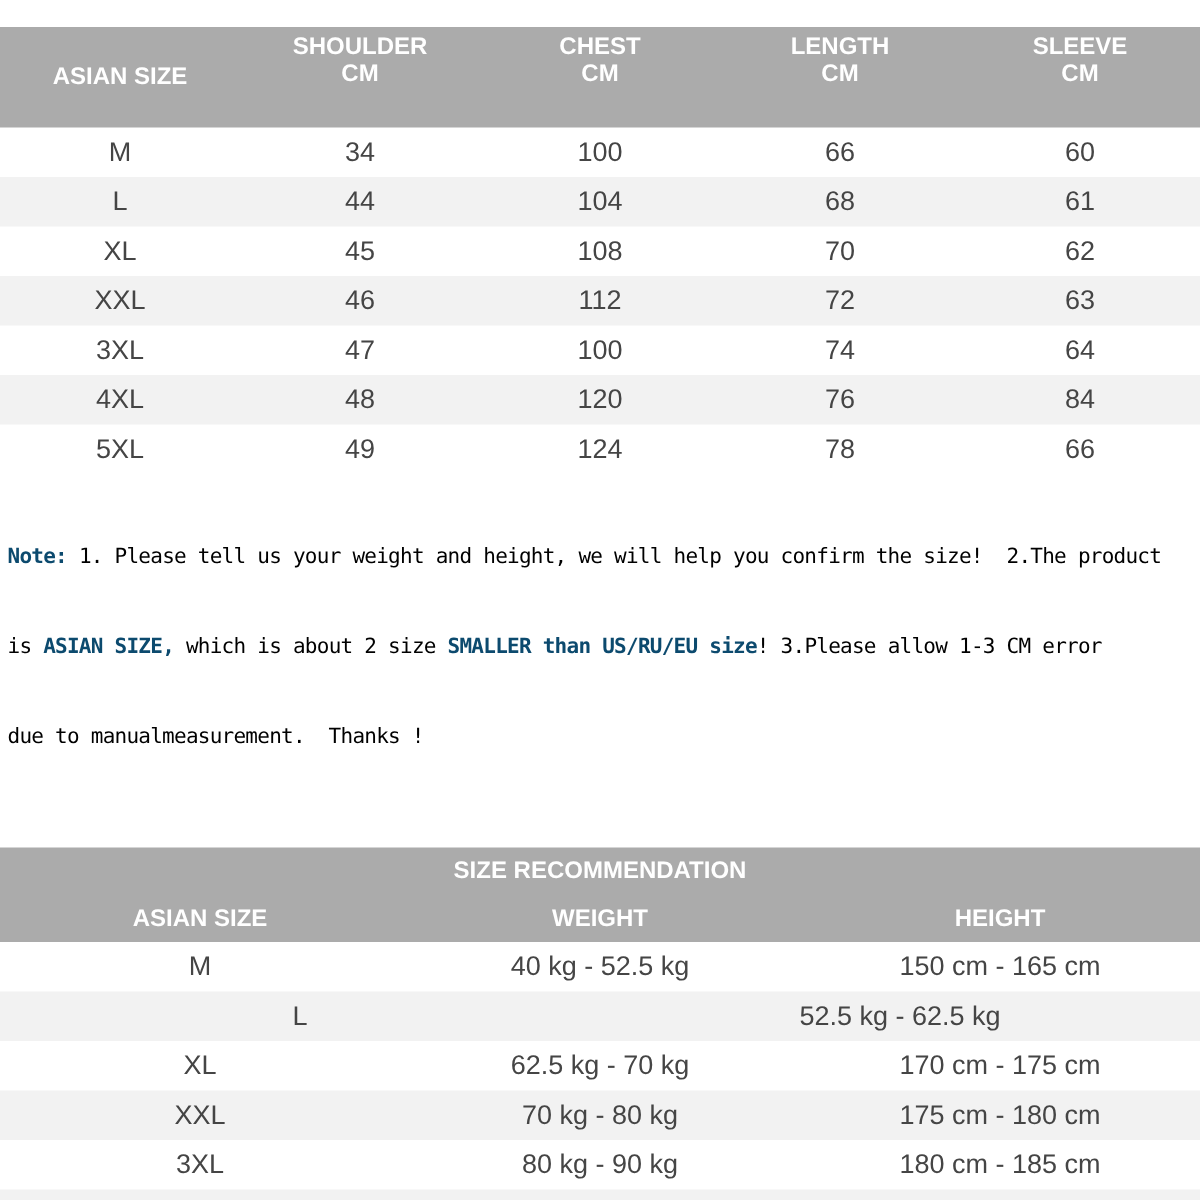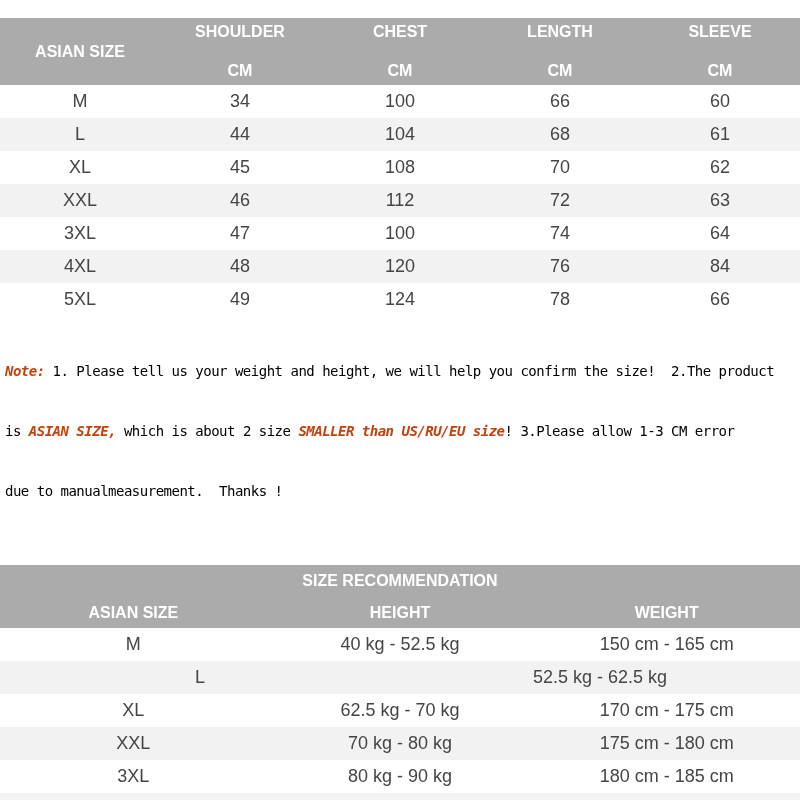--- a/index.html
+++ b/index.html
@@ -12,40 +12,40 @@
   }
 
   
   .t1 { width: 800px; margin-top: 18px; }
   .t1-head {
     display: flex; height: 67px;
     background: #ababab; color: #ffffff;
   }
   .t1-head .hcell {
     flex: 1; display: flex; flex-direction: column;
-    align-items: center; justify-content: space-between;
+    align-items: center; justify-content: flex-start;
     font-weight: bold; font-size: 16px; padding: 5px 0;
   }
   .t1-head .hcell.single { justify-content: center; }
   .rows .drow { display: flex; height: 33px; }
   .rows .drow:nth-child(even) { background: #f2f2f2; }
   .rows .dcell {
     flex: 1; display: flex; align-items: center; justify-content: center;
     font-size: 18px; color: #454545;
   }
 
   
   .note1 {
     margin: 5px 0 0 5px;
     font-family: "DejaVu Sans Mono", monospace;
     font-size: 14px; letter-spacing: -0.5px;
     line-height: 20px; color: #000000;
     white-space: pre-wrap;
   }
-  .note1 .red { color: #c2410c; font-weight: bold; font-style: italic; }
+  .note1 .red { color: #0c4a6e; font-weight: bold; }
 
   
   .t2 { width: 800px; margin-top: 44px; }
   .t2-head { background: #ababab; color: #ffffff; }
   .t2-title {
     height: 32px; display: flex; align-items: center; justify-content: center;
     font-weight: bold; font-size: 16px; text-align: right;
   }
   .t2-cols { display: flex; height: 31px; }
   .t2-cols .hcell {
@@ -135,22 +135,22 @@
   <div class="n1line"><span class="red">Note:</span><span> 1. Please tell us your weight and height, we will help you confirm the size!  2.The product</span></div>
   <div class="n1line"><span>is </span><span class="red">ASIAN SIZE,</span><span> which is about 2 size </span><span class="red">SMALLER than US/RU/EU size</span><span>! 3.Please allow 1-3 CM error</span></div>
   <div class="n1line"><span>due to manualmeasurement.  Thanks !</span></div>
 </div>
 
 <div class="t2">
   <div class="t2-head">
     <div class="t2-title">SIZE RECOMMENDATION</div>
     <div class="t2-cols">
       <div class="hcell">ASIAN SIZE</div>
+      <div class="hcell">WEIGHT</div>
       <div class="hcell">HEIGHT</div>
-      <div class="hcell">WEIGHT</div>
     </div>
   </div>
   <div class="rows">
     <div class="drow">
         <div class="dcell">M</div>
         <div class="dcell">40 kg - 52.5 kg</div>
         <div class="dcell">150 cm - 165 cm</div>
       </div>
     <div class="drow">
         <div class="dcell">L</div>

